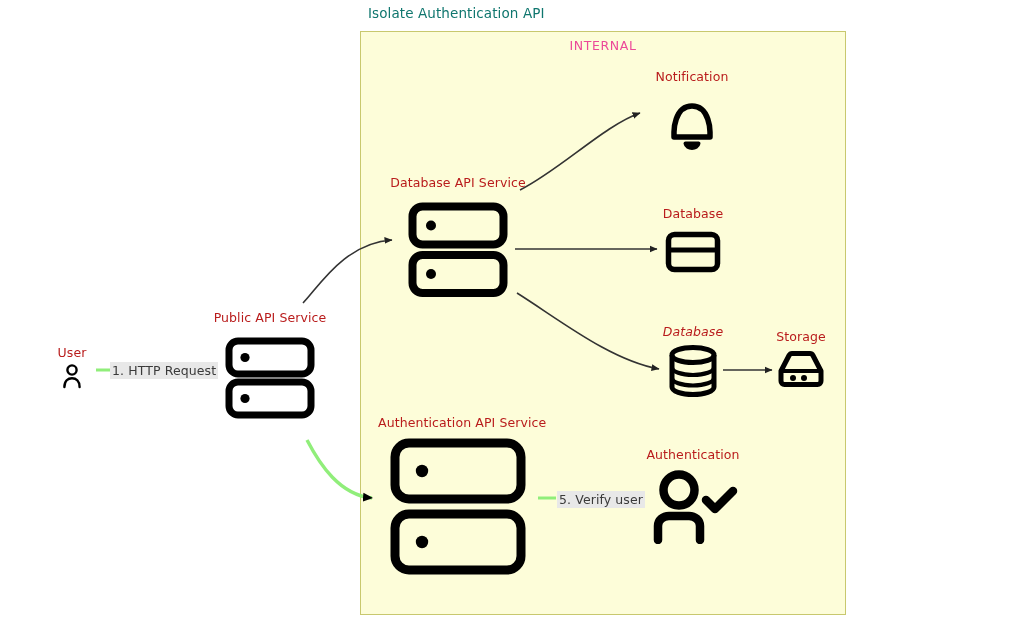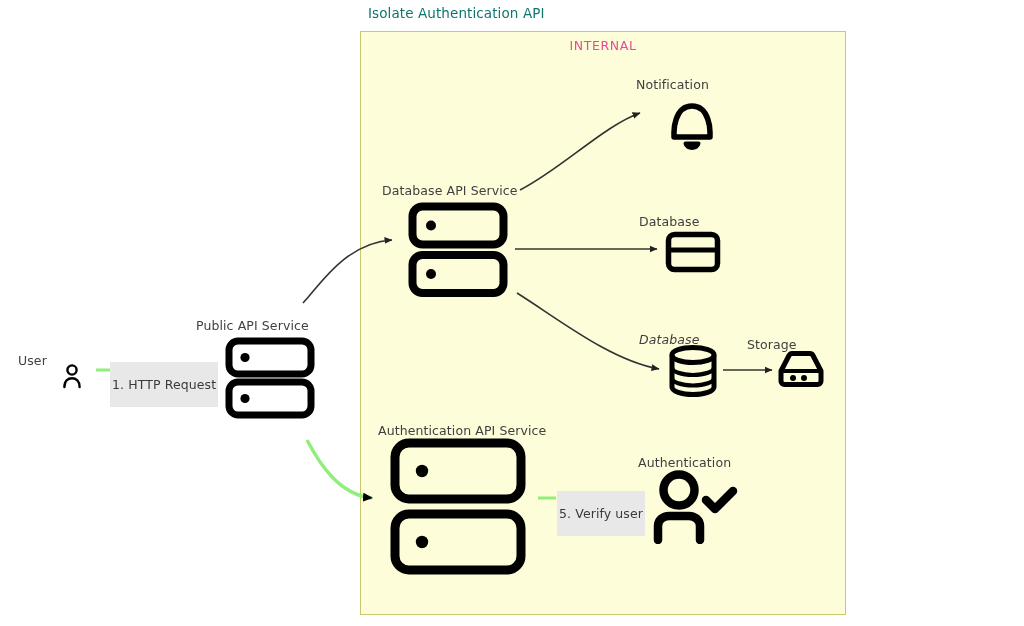--- a/index.html
+++ b/index.html
@@ -49,32 +49,32 @@
     font-size: 12.5px;
     color: #ec4899;
     letter-spacing: 0.6px;
   }
   .node {
     position: absolute;
   }
   .node-label {
     position: absolute;
     font-size: 12.5px;
-    color: #404040;
+    color: #b91c1c;
     white-space: nowrap;
+    text-align: center;
     letter-spacing: 0.1px;
-    margin-top: 8px;
   }
   .edge-label {
     position: absolute;
     font-size: 12.5px;
     color: #3a3a3a;
     white-space: nowrap;
     background: #e8e8e8;
-    padding: 15px 2px;
+    padding: 1px 2px;
     letter-spacing: 0.1px;
   }
   .icon-svg { display: block; }
 </style>
 </head>
 <body>
 
 <div class="boundary"></div>
 <div class="boundary-label">INTERNAL</div>
 

